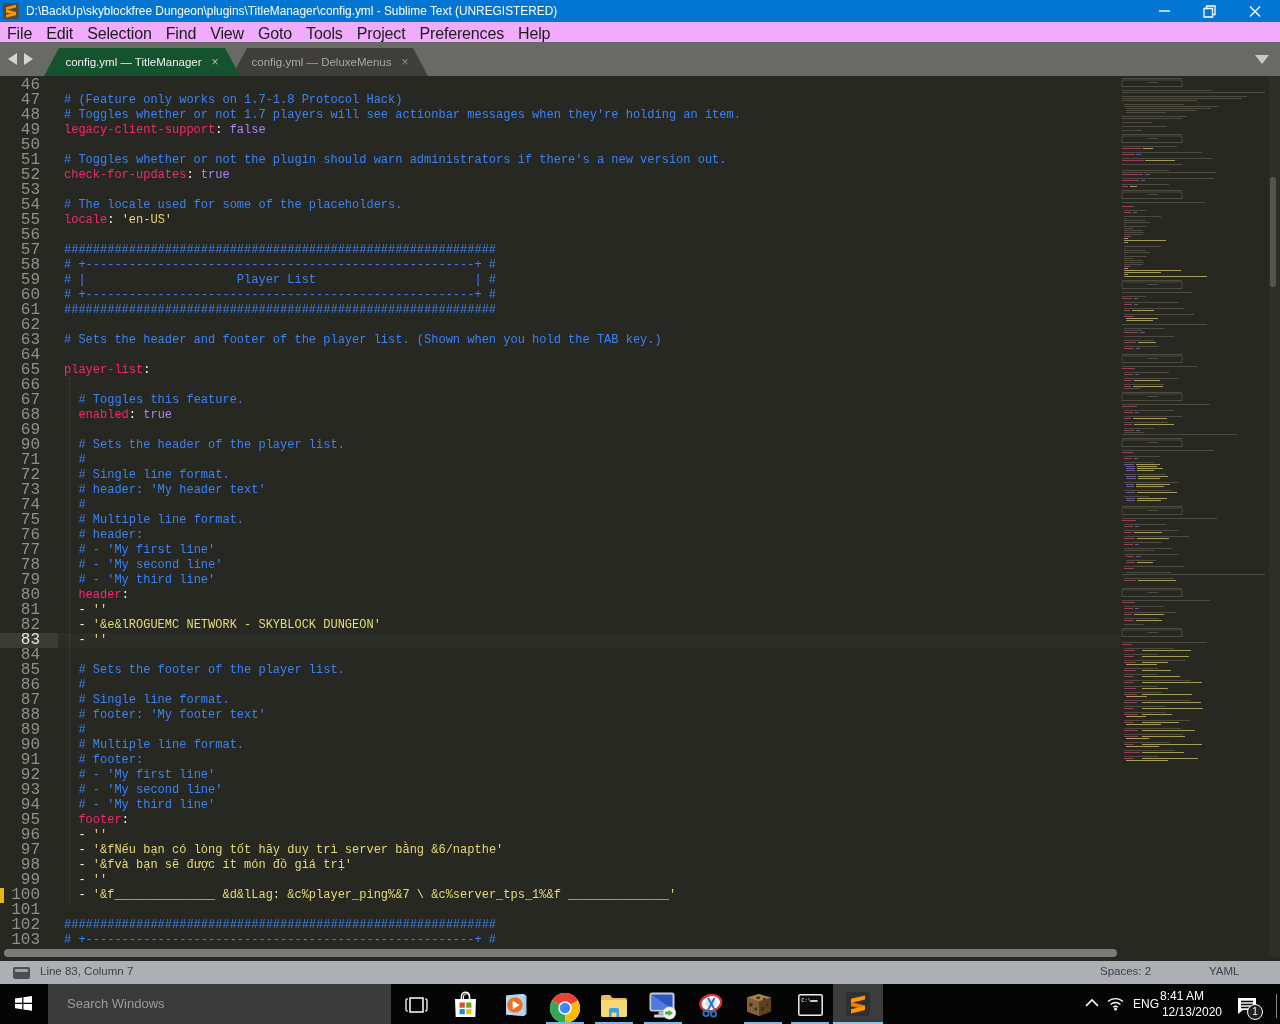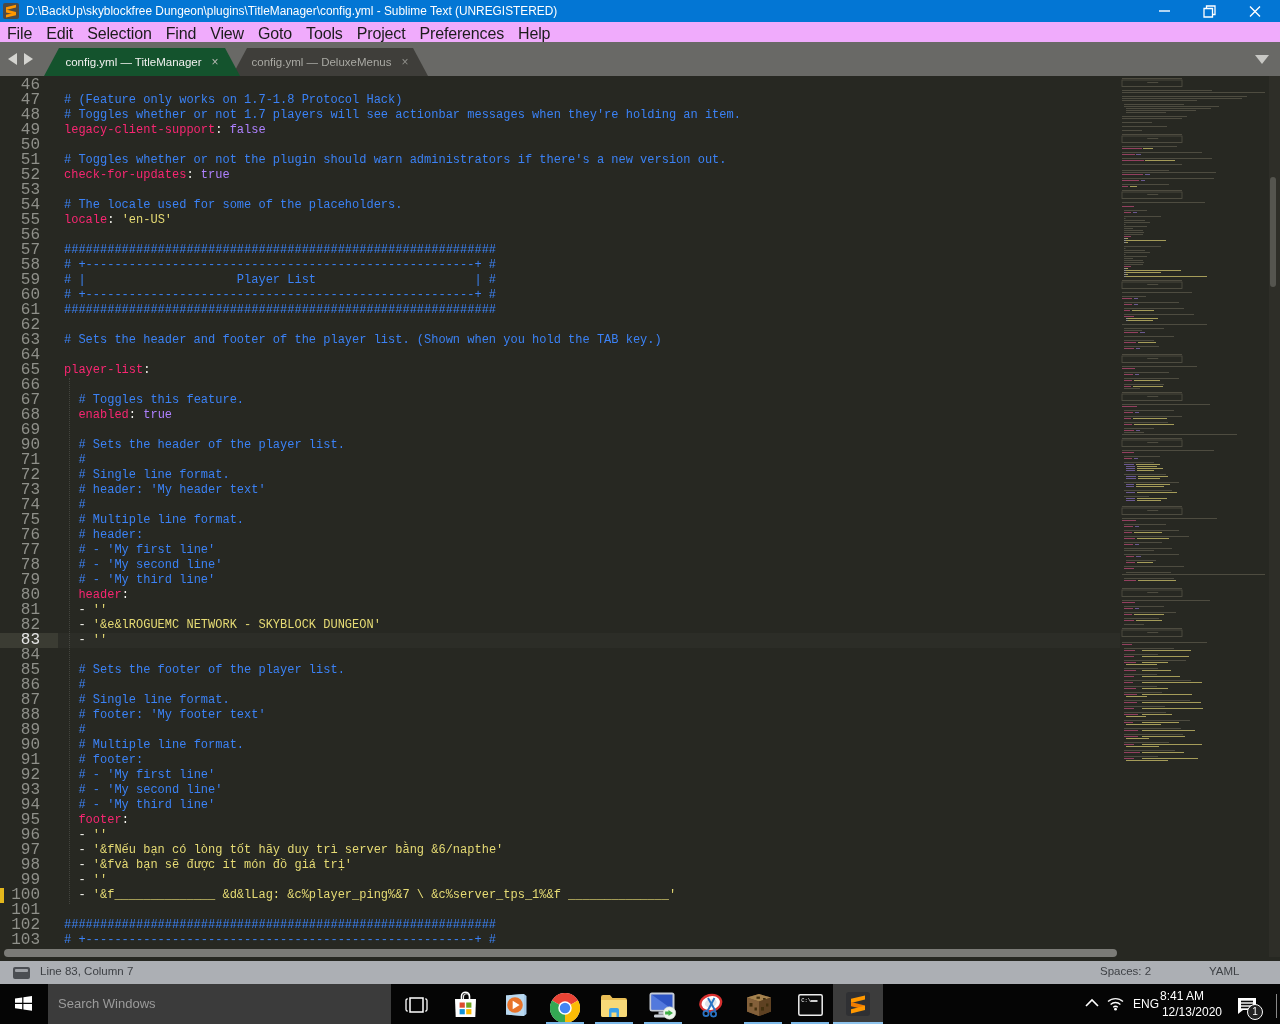--- a/index.html
+++ b/index.html
@@ -34,21 +34,21 @@
 .cl{height:15px;line-height:15px}
 .c{color:#3b82f6}.k{color:#f92672}.p{color:#f8f8f2}.s{color:#e6db74}.v{color:#ae81ff}
 #vtrack{position:absolute;left:1269px;top:0;width:11px;height:881px;background:#2e2e28}
 #vscroll{position:absolute;left:1270px;top:101px;width:6px;height:110px;background:#55554f;border-radius:3px}
 #hscroll{position:absolute;left:4px;top:873px;width:1113px;height:8px;background:#7b7b77;border-radius:4px}
 
 #sbar{position:absolute;left:0;top:961px;width:1280px;height:23px;background:#acafb4;color:#3e4145;font-size:11.5px}
 
 #task{position:absolute;left:0;top:984px;width:1280px;height:40px;background:#050505}
 #search{position:absolute;left:48px;top:0;width:343px;height:40px;background:#3b3b3b;color:#9b9b9b;
- font-size:13px;line-height:40px;padding-left:10px}
+ font-size:13px;line-height:40px;padding-left:19px}
 .ul{position:absolute;top:38px;height:2px;background:#7db9e8}
 .tray{position:absolute;color:#fff;font-size:12px}
 </style></head><body>
 <div id="root">
  <div id="tbar">
   <div id="tico"><svg width="16" height="16" viewBox="0 0 16 16">
           <g fill="#ff9800">
     <path d="M3 4.2 L13 1.8 L13 4.6 L3 7 Z"></path>
     <path d="M3 6.6 L13 9 L13 11.8 L3 9.4 Z"></path>
     <path d="M3 11.4 L13 9 L13 11.8 L3 13.8 Z" fill="#ff9800" opacity="0"></path>

